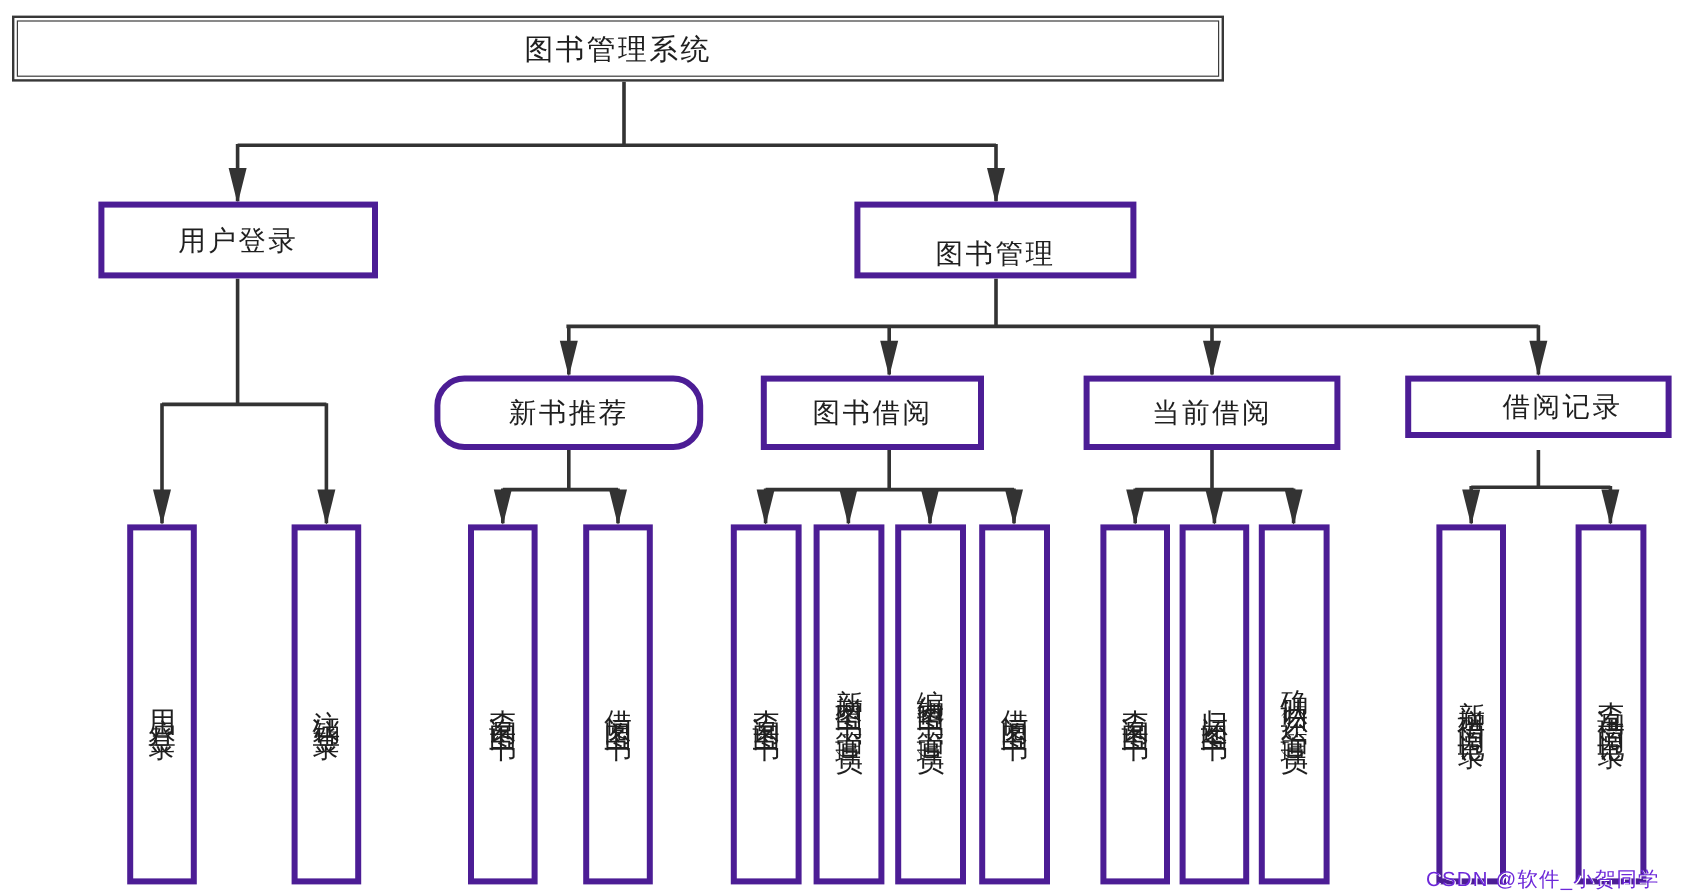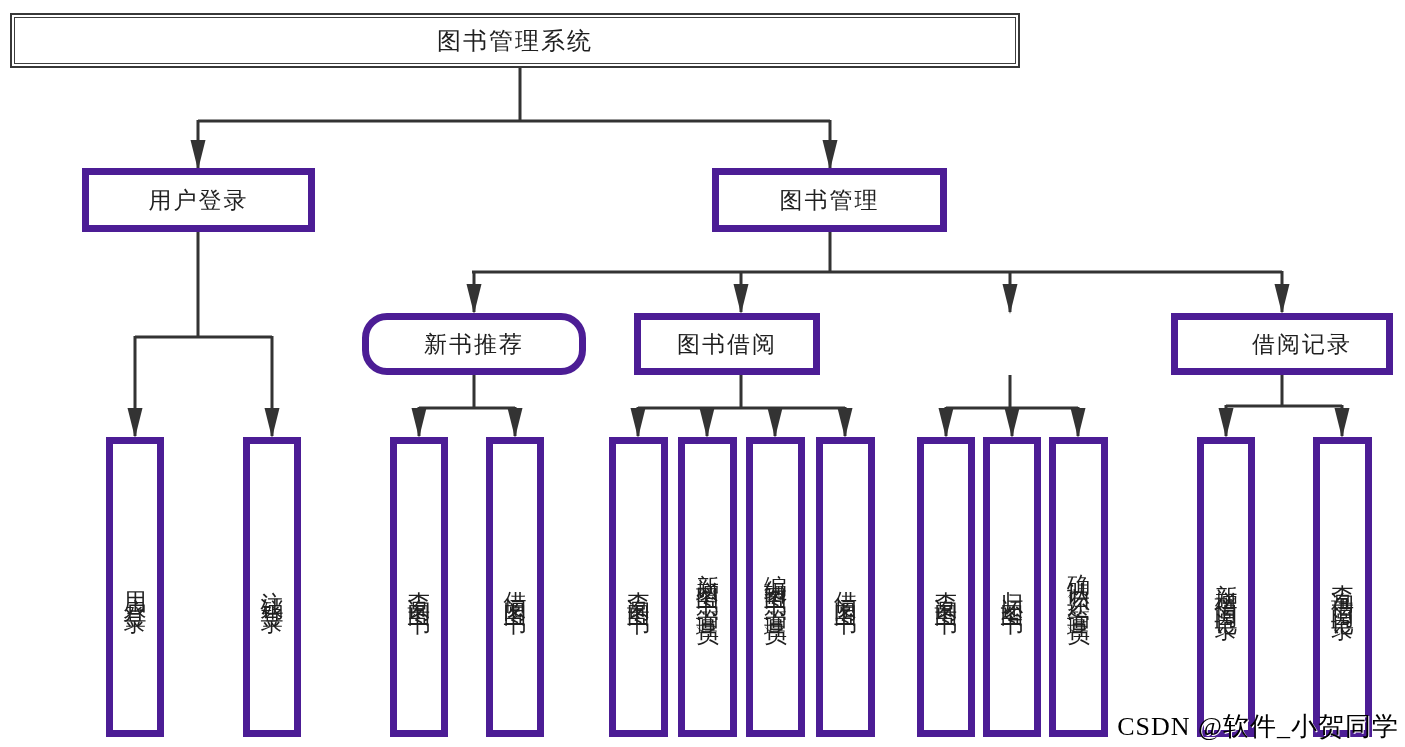--- a/index.html
+++ b/index.html
@@ -1,36 +1,36 @@
 <!DOCTYPE html>
 <html><head>
 <meta charset="utf-8">
 <style>
   html, body { margin: 0; padding: 0; background: #ffffff; }
   .canvas {
     position: relative;
     width: 1405px;
     height: 747px;
     background: #ffffff;
-    font-family: Liberation Serif, serif;
+    font-family: Liberation Sans, sans-serif;
     overflow: hidden;
   }
   .connectors {
     position: absolute;
     left: 0; top: 0;
     width: 1405px; height: 747px;
     z-index: 0;
   }
   .connectors path { stroke: #333333; stroke-width: 3; fill: none; }
   .connectors polygon { fill: #333333; stroke: none; }
   .node {
     position: absolute;
     box-sizing: border-box;
     background: #ffffff;
-    border: 7px solid #4c1d95;
+    border: 5px solid #4c1d95;
     display: flex;
     align-items: center;
     justify-content: center;
     color: #1f1f1f;
     z-index: 1;
   }
   .node-root {
     border: 2px solid #383838;
   }
   .node-root::after {
@@ -49,24 +49,24 @@
   .v-label {
     writing-mode: vertical-rl;
     text-orientation: mixed;
     font-size: 23px;
     letter-spacing: 7px;
     line-height: 1;
     white-space: nowrap;
   }
   .watermark {
     position: absolute;
-    right: 6px;
+    right: 22px;
     bottom: 3px;
-    font-size: 26px;
-    color: #000000;
+    font-size: 17px;
+    color: #6d28d9;
     letter-spacing: 1px;
     text-shadow: 1px 1px 0 #ffffff;
     z-index: 2;
     white-space: nowrap;
   }
 </style>
 </head>
 <body>
 
 <div class="canvas">
@@ -118,31 +118,34 @@
     </g>
   </svg>
 
   <div class="node node-root" style="left:10px; top:13px; width:1010px; height:55px;">
     <span class="h-label">图书管理系统</span>
   </div>
 
   <div class="node" style="left:82px; top:168px; width:233px; height:64px;">
     <span class="h-label">用户登录</span>
   </div>
-  <div class="node" style="left:712px; top:168px; width:235px; height:64px;">
+  <div class="node" style="left:712px; top:168px; width:235px; height:64px;align-items:flex-end;">
     <span class="h-label">图书管理</span>
   </div>
 
   <div class="node" style="left:362px; top:313px; width:224px; height:62px;border-radius:25px;">
     <span class="h-label">新书推荐</span>
   </div>
   <div class="node" style="left:634px; top:313px; width:186px; height:62px;">
     <span class="h-label">图书借阅</span>
   </div>
-  <div class="node" style="left:1171px; top:313px; width:222px; height:62px;padding-left:40px;">
+  <div class="node" style="left:903px; top:313px; width:214px; height:62px;">
+    <span class="h-label">当前借阅</span>
+  </div>
+  <div class="node" style="left:1171px; top:313px; width:222px; height:52px;padding-left:40px;">
     <span class="h-label">借阅记录</span>
   </div>
 
   <div class="node" style="left:106px; top:437px; width:58px; height:300px;">
     <span class="v-label">用户登录</span>
   </div>
   <div class="node" style="left:243px; top:437px; width:58px; height:300px;">
     <span class="v-label">注销登录</span>
   </div>
   <div class="node" style="left:390px; top:437px; width:58px; height:300px;">

